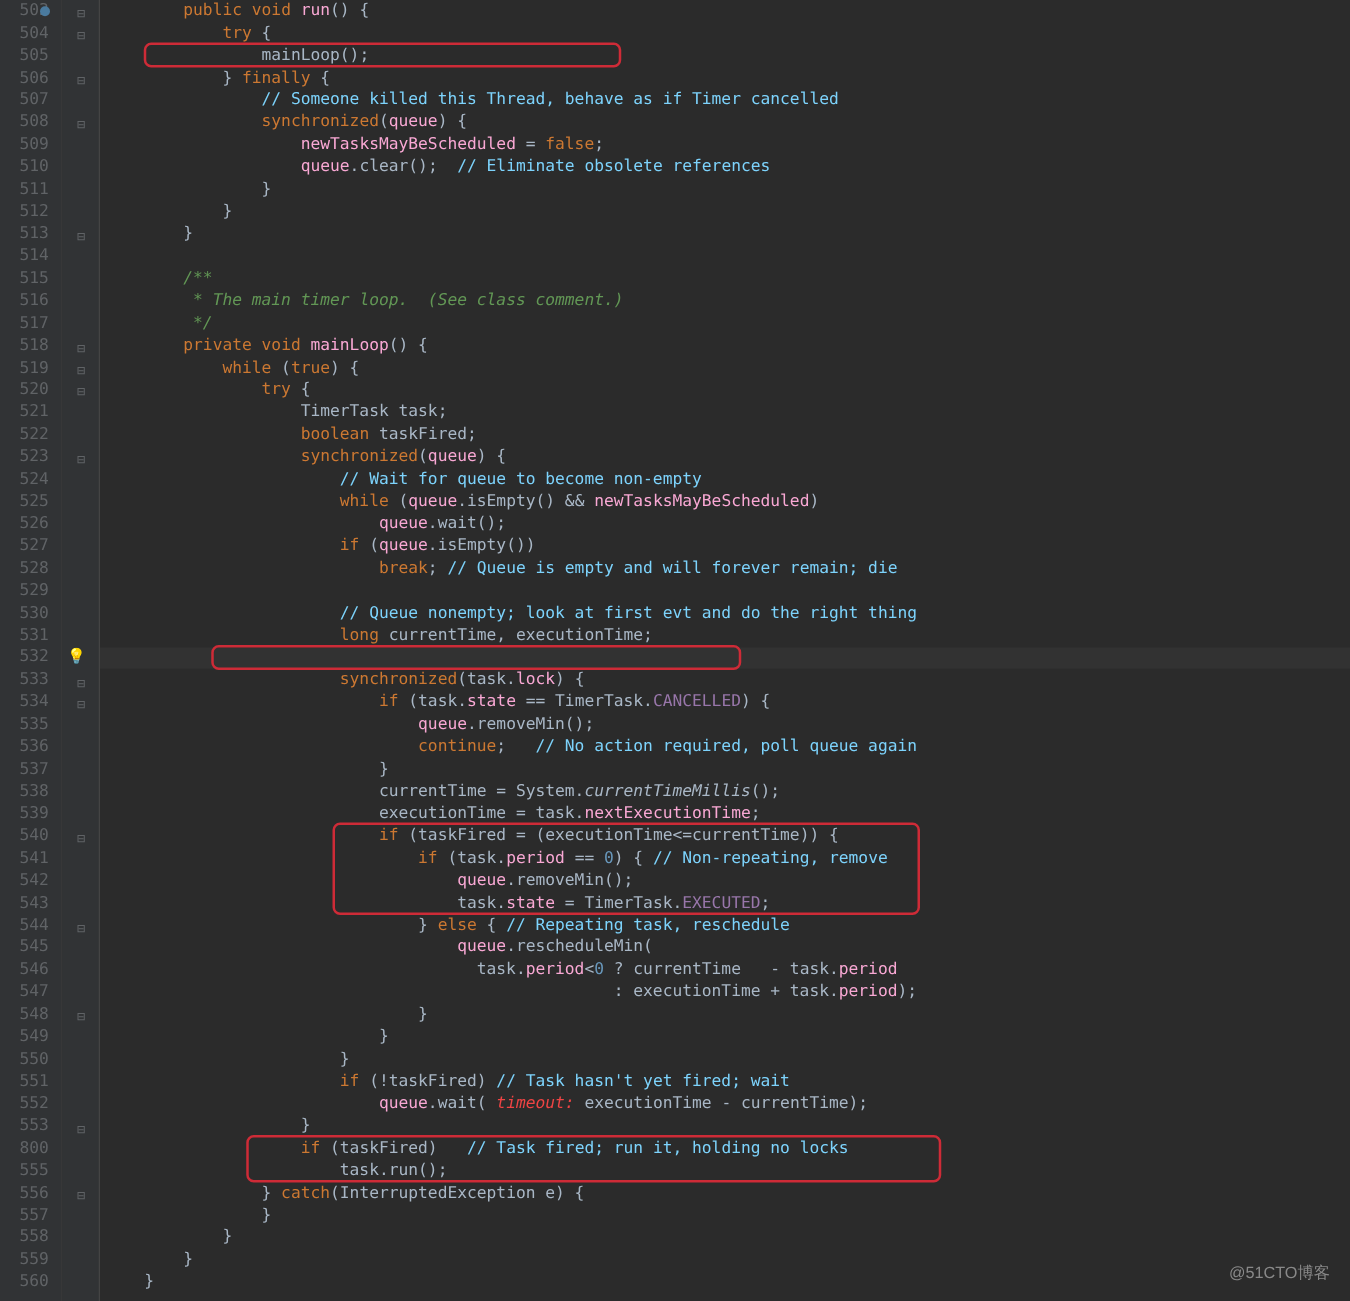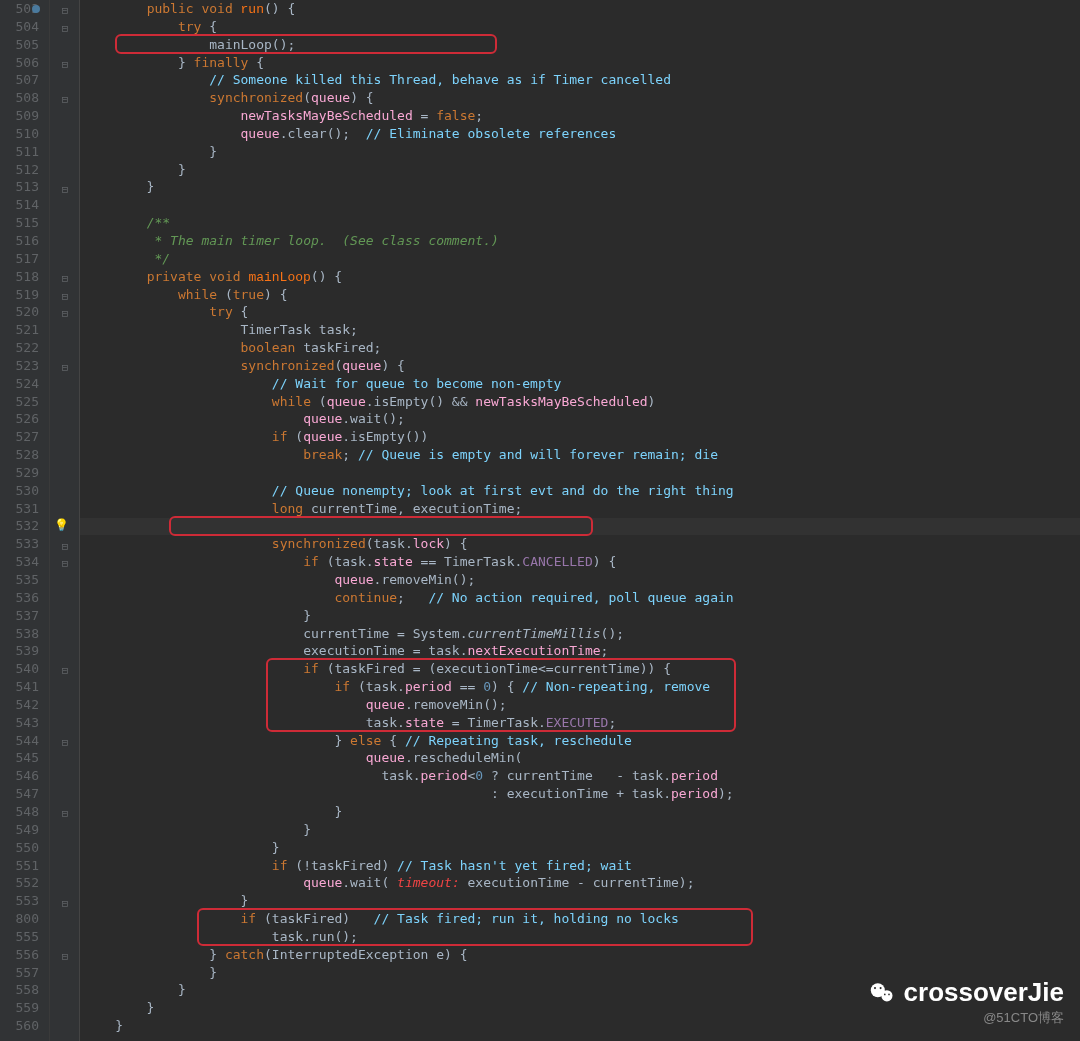--- a/index.html
+++ b/index.html
@@ -35,21 +35,21 @@
   flex:1;
   white-space:pre;
   padding-left:4px;
   position:relative;
 }
 .ln { height:17.85px; }
 .code-line { height:17.85px; white-space:pre; }
 .hl-line { background:#323232; position:absolute; left:80px; right:0; height:17.85px; }
 
 .kw   { color:#cc7832;text-align:center; }
-.fn   { color:#f97316;font-family:Liberation Mono, monospace; }
+.fn   { color:#f9a8d4; }
 .cmt  { color:#7dd3fc; }
 .doc  { color:#629755; font-style:italic; }
 .num  { color:#6897bb; }
 .fld  { color:#f9a8d4; }
 .ital { font-style:italic; }
 .const{ color:#9876aa; }
 .param{ color:#ef4444; font-style:italic; }
 
 .box {
   position:absolute;
@@ -213,33 +213,20 @@
       <div class="ln"></div>
       <div class="ln"></div>
       <div class="ln"></div>
       <div class="ln"></div>
       <div class="ln"></div>
     </div>
   <div class="code" id="code"><div class="code-line"><span>        </span><span class="kw">public </span><span class="kw">void </span><span class="fn">run</span><span>() {</span></div><div class="code-line"><span>            </span><span class="kw">try </span><span>{</span></div><div class="code-line"><span>                </span><span>mainLoop();</span></div><div class="code-line"><span>            } </span><span class="kw">finally </span><span>{</span></div><div class="code-line"><span>                </span><span class="cmt">// Someone killed this Thread, behave as if Timer cancelled</span></div><div class="code-line"><span>                </span><span class="kw">synchronized</span><span>(</span><span class="fld">queue</span><span>) {</span></div><div class="code-line"><span>                    </span><span class="fld">newTasksMayBeScheduled</span><span> = </span><span class="kw">false</span><span>;</span></div><div class="code-line"><span>                    </span><span class="fld">queue</span><span>.clear();  </span><span class="cmt">// Eliminate obsolete references</span></div><div class="code-line"><span>                }</span></div><div class="code-line"><span>            }</span></div><div class="code-line"><span>        }</span></div><div class="code-line"><span></span></div><div class="code-line"><span>        </span><span class="doc">/**</span></div><div class="code-line"><span>         </span><span class="doc">* The main timer loop.  (See class comment.)</span></div><div class="code-line"><span>         </span><span class="doc">*/</span></div><div class="code-line"><span>        </span><span class="kw">private </span><span class="kw">void </span><span class="fn">mainLoop</span><span>() {</span></div><div class="code-line"><span>            </span><span class="kw">while </span><span>(</span><span class="kw">true</span><span>) {</span></div><div class="code-line"><span>                </span><span class="kw">try </span><span>{</span></div><div class="code-line"><span>                    TimerTask task;</span></div><div class="code-line"><span>                    </span><span class="kw">boolean </span><span>taskFired;</span></div><div class="code-line"><span>                    </span><span class="kw">synchronized</span><span>(</span><span class="fld">queue</span><span>) {</span></div><div class="code-line"><span>                        </span><span class="cmt">// Wait for queue to become non-empty</span></div><div class="code-line"><span>                        </span><span class="kw">while </span><span>(</span><span class="fld">queue</span><span>.isEmpty() &amp;&amp; </span><span class="fld">newTasksMayBeScheduled</span><span>)</span></div><div class="code-line"><span>                            </span><span class="fld">queue</span><span>.wait();</span></div><div class="code-line"><span>                        </span><span class="kw">if </span><span>(</span><span class="fld">queue</span><span>.isEmpty())</span></div><div class="code-line"><span>                            </span><span class="kw">break</span><span>; </span><span class="cmt">// Queue is empty and will forever remain; die</span></div><div class="code-line"><span></span></div><div class="code-line"><span>                        </span><span class="cmt">// Queue nonempty; look at first evt and do the right thing</span></div><div class="code-line"><span>                        </span><span class="kw">long </span><span>currentTime, executionTime;</span></div><div class="code-line"><span>                        task = </span><span class="fld">queue</span><span>.getMin();</span></div><div class="code-line"><span>                        </span><span class="kw">synchronized</span><span>(task.</span><span class="fld">lock</span><span>) {</span></div><div class="code-line"><span>                            </span><span class="kw">if </span><span>(task.</span><span class="fld">state</span><span> == TimerTask.</span><span class="const">CANCELLED</span><span>) {</span></div><div class="code-line"><span>                                </span><span class="fld">queue</span><span>.removeMin();</span></div><div class="code-line"><span>                                </span><span class="kw">continue</span><span>;   </span><span class="cmt">// No action required, poll queue again</span></div><div class="code-line"><span>                            }</span></div><div class="code-line"><span>                            currentTime = System.</span><span class="ital">currentTimeMillis</span><span>();</span></div><div class="code-line"><span>                            executionTime = task.</span><span class="fld">nextExecutionTime</span><span>;</span></div><div class="code-line"><span>                            </span><span class="kw">if </span><span>(taskFired = (executionTime&lt;=currentTime)) {</span></div><div class="code-line"><span>                                </span><span class="kw">if </span><span>(task.</span><span class="fld">period</span><span> == </span><span class="num">0</span><span>) { </span><span class="cmt">// Non-repeating, remove</span></div><div class="code-line"><span>                                    </span><span class="fld">queue</span><span>.removeMin();</span></div><div class="code-line"><span>                                    task.</span><span class="fld">state</span><span> = TimerTask.</span><span class="const">EXECUTED</span><span>;</span></div><div class="code-line"><span>                                } </span><span class="kw">else </span><span>{ </span><span class="cmt">// Repeating task, reschedule</span></div><div class="code-line"><span>                                    </span><span class="fld">queue</span><span>.rescheduleMin(</span></div><div class="code-line"><span>                                      task.</span><span class="fld">period</span><span>&lt;</span><span class="num">0</span><span> ? currentTime   - task.</span><span class="fld">period</span></div><div class="code-line"><span>                                                    : executionTime + task.</span><span class="fld">period</span><span>);</span></div><div class="code-line"><span>                                }</span></div><div class="code-line"><span>                            }</span></div><div class="code-line"><span>                        }</span></div><div class="code-line"><span>                        </span><span class="kw">if </span><span>(!taskFired) </span><span class="cmt">// Task hasn't yet fired; wait</span></div><div class="code-line"><span>                            </span><span class="fld">queue</span><span>.wait( </span><span class="param">timeout: </span><span>executionTime - currentTime);</span></div><div class="code-line"><span>                    }</span></div><div class="code-line"><span>                    </span><span class="kw">if </span><span>(taskFired)   </span><span class="cmt">// Task fired; run it, holding no locks</span></div><div class="code-line"><span>                        task.run();</span></div><div class="code-line"><span>                } </span><span class="kw">catch</span><span>(InterruptedException e) {</span></div><div class="code-line"><span>                }</span></div><div class="code-line"><span>            }</span></div><div class="code-line"><span>        }</span></div><div class="code-line"><span>    }</span></div></div>
 </div>
 
 <div class="watermark">
-  <div class="main">
-    <span class="wechat-icon">
-      <svg viewBox="0 0 40 40" fill="#fff">
-          <circle cx="14" cy="16" r="10"></circle>
-          <circle cx="27" cy="24" r="8"></circle>
-          <circle cx="10" cy="13" r="1.5" fill="#2b2b2b"></circle>
-          <circle cx="18" cy="13" r="1.5" fill="#2b2b2b"></circle>
-          <circle cx="24" cy="22" r="1.2" fill="#2b2b2b"></circle>
-          <circle cx="30" cy="22" r="1.2" fill="#2b2b2b"></circle>
-        </svg>
-    </span>
-    <span>crossoverJie</span>
-  </div>
   <div class="sub">@51CTO博客</div>
 </div>
 
 <div class="hl-line" style="top: 517.65px;"></div>
 <div class="icon-bp" style="top: 5px;"></div>
 <div class="icon-bulb" style="top: 516.65px;">💡</div>
 <div class="fold" style="top: 2px;">⊟</div>
 <div class="fold" style="top: 19.85px;">⊟</div>
 <div class="fold" style="top: 55.55px;">⊟</div>
 <div class="fold" style="top: 91.25px;">⊟</div>

